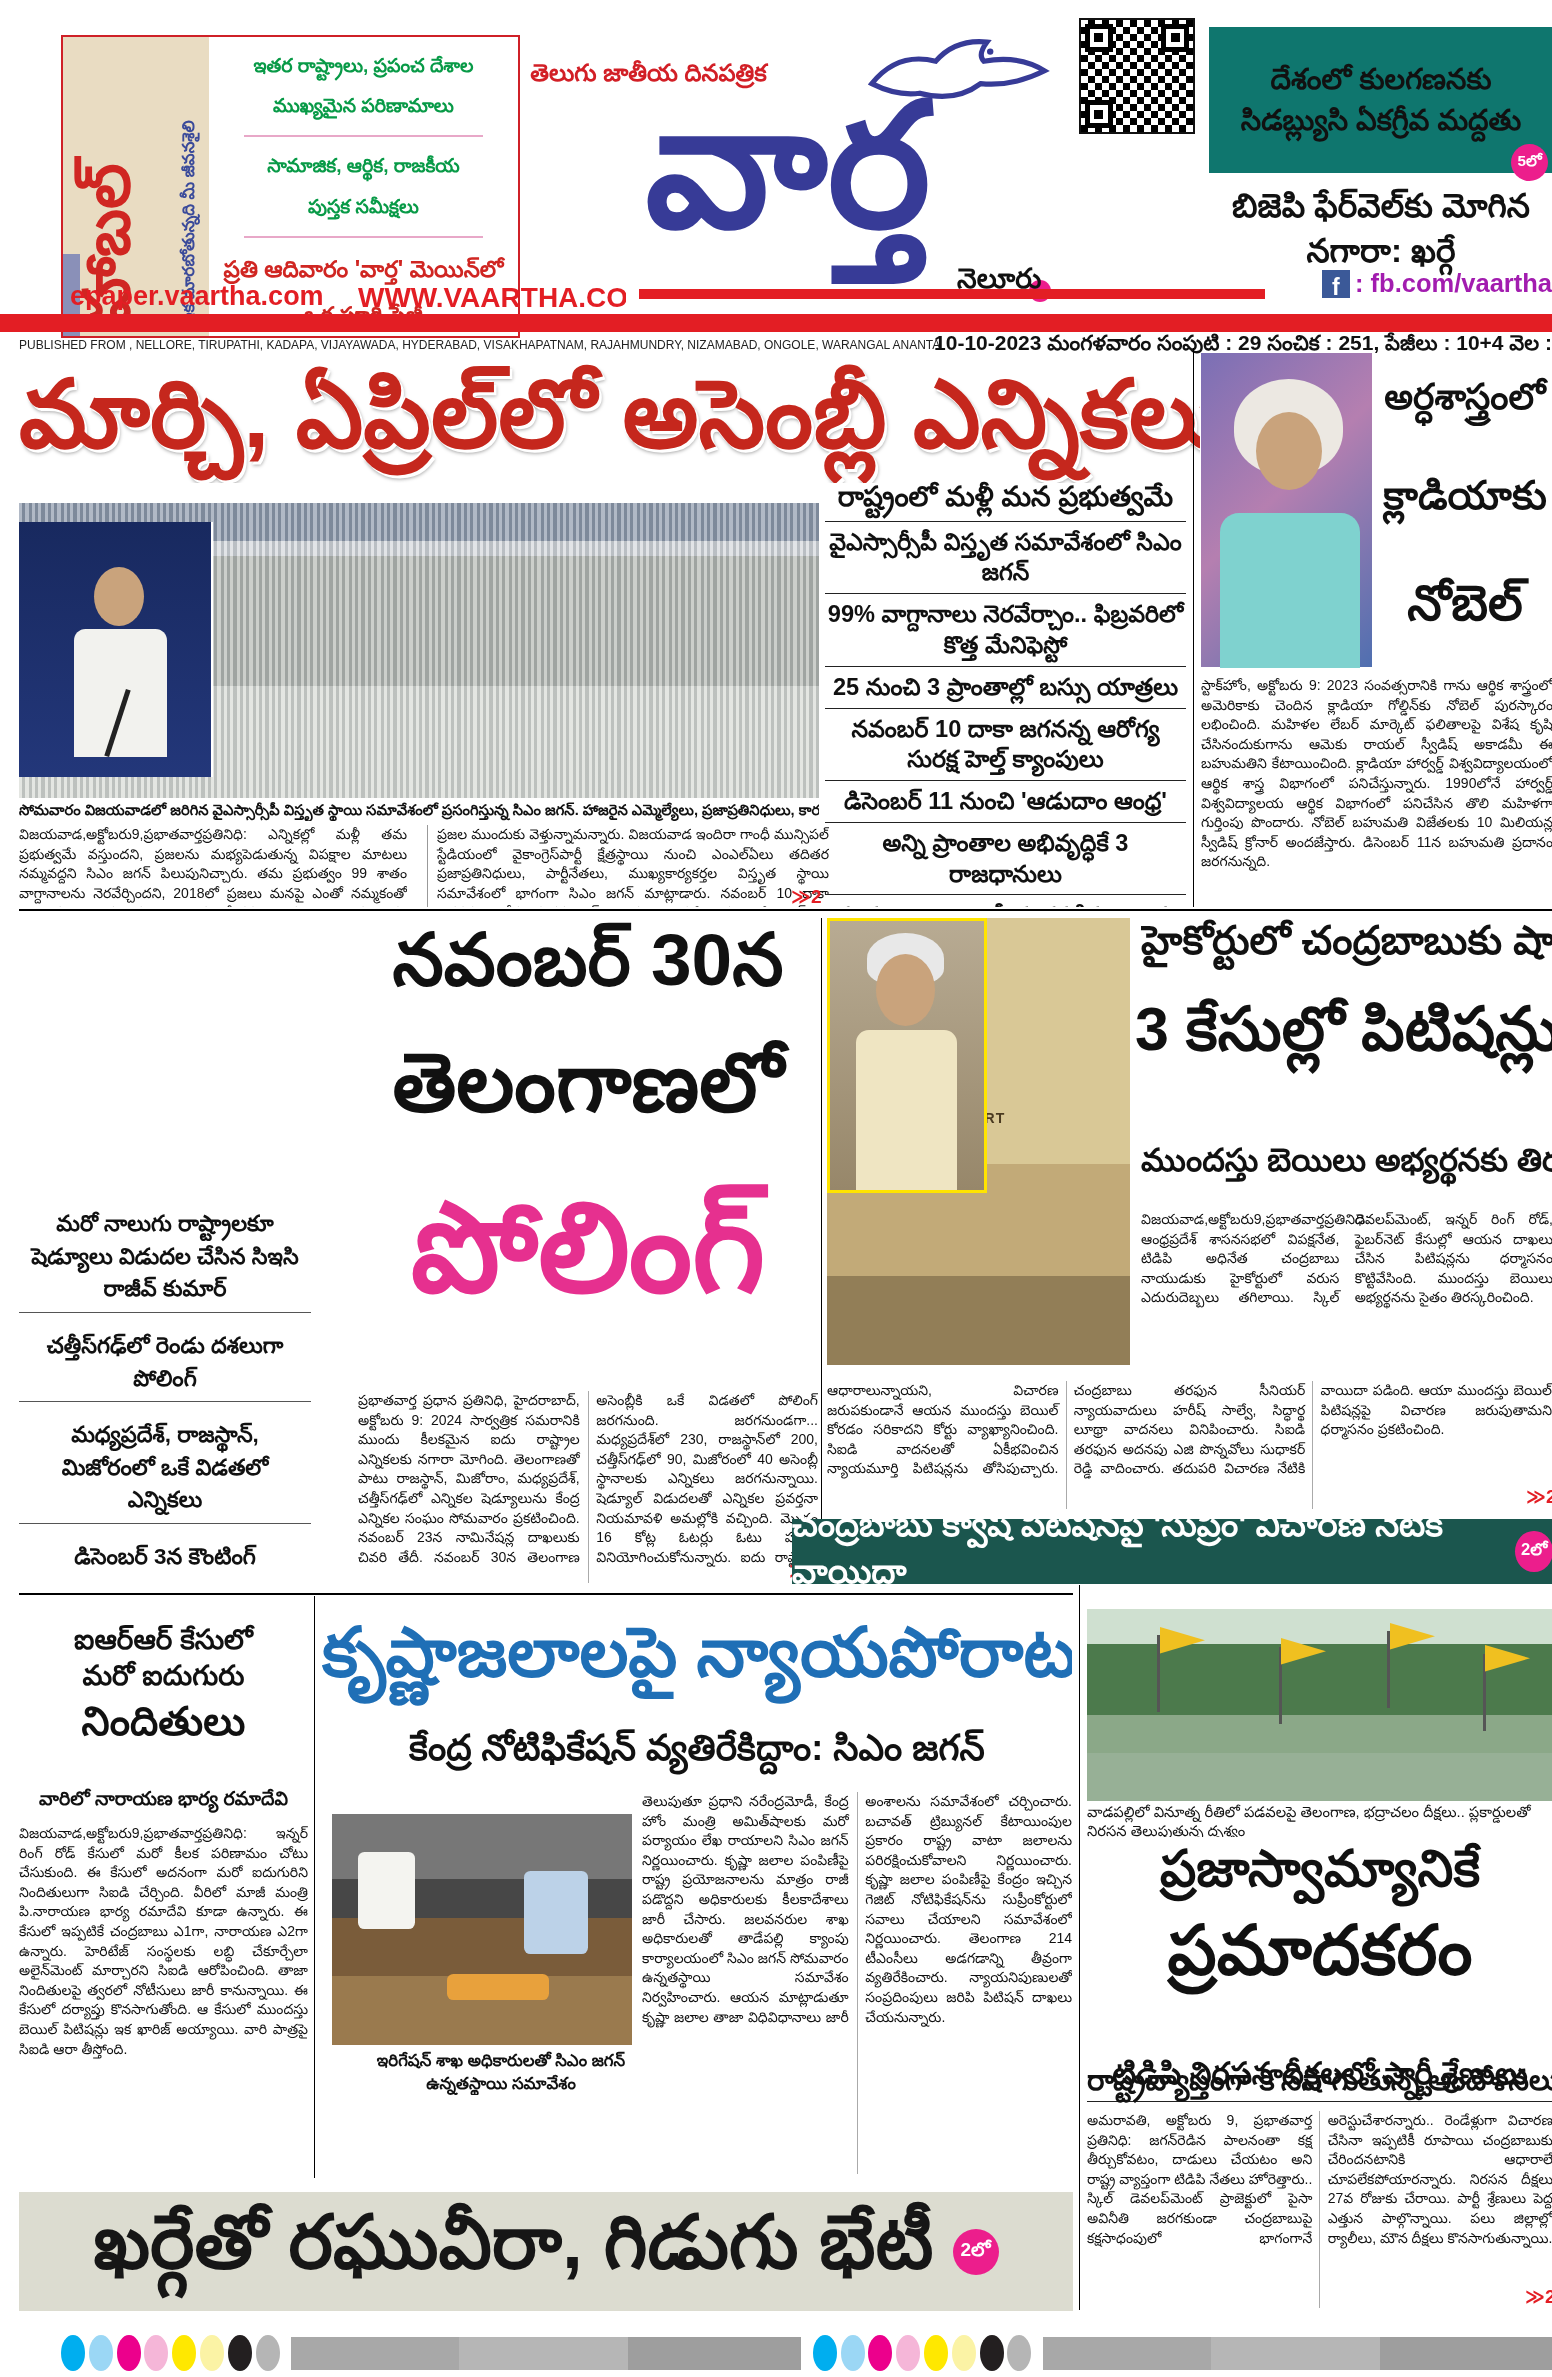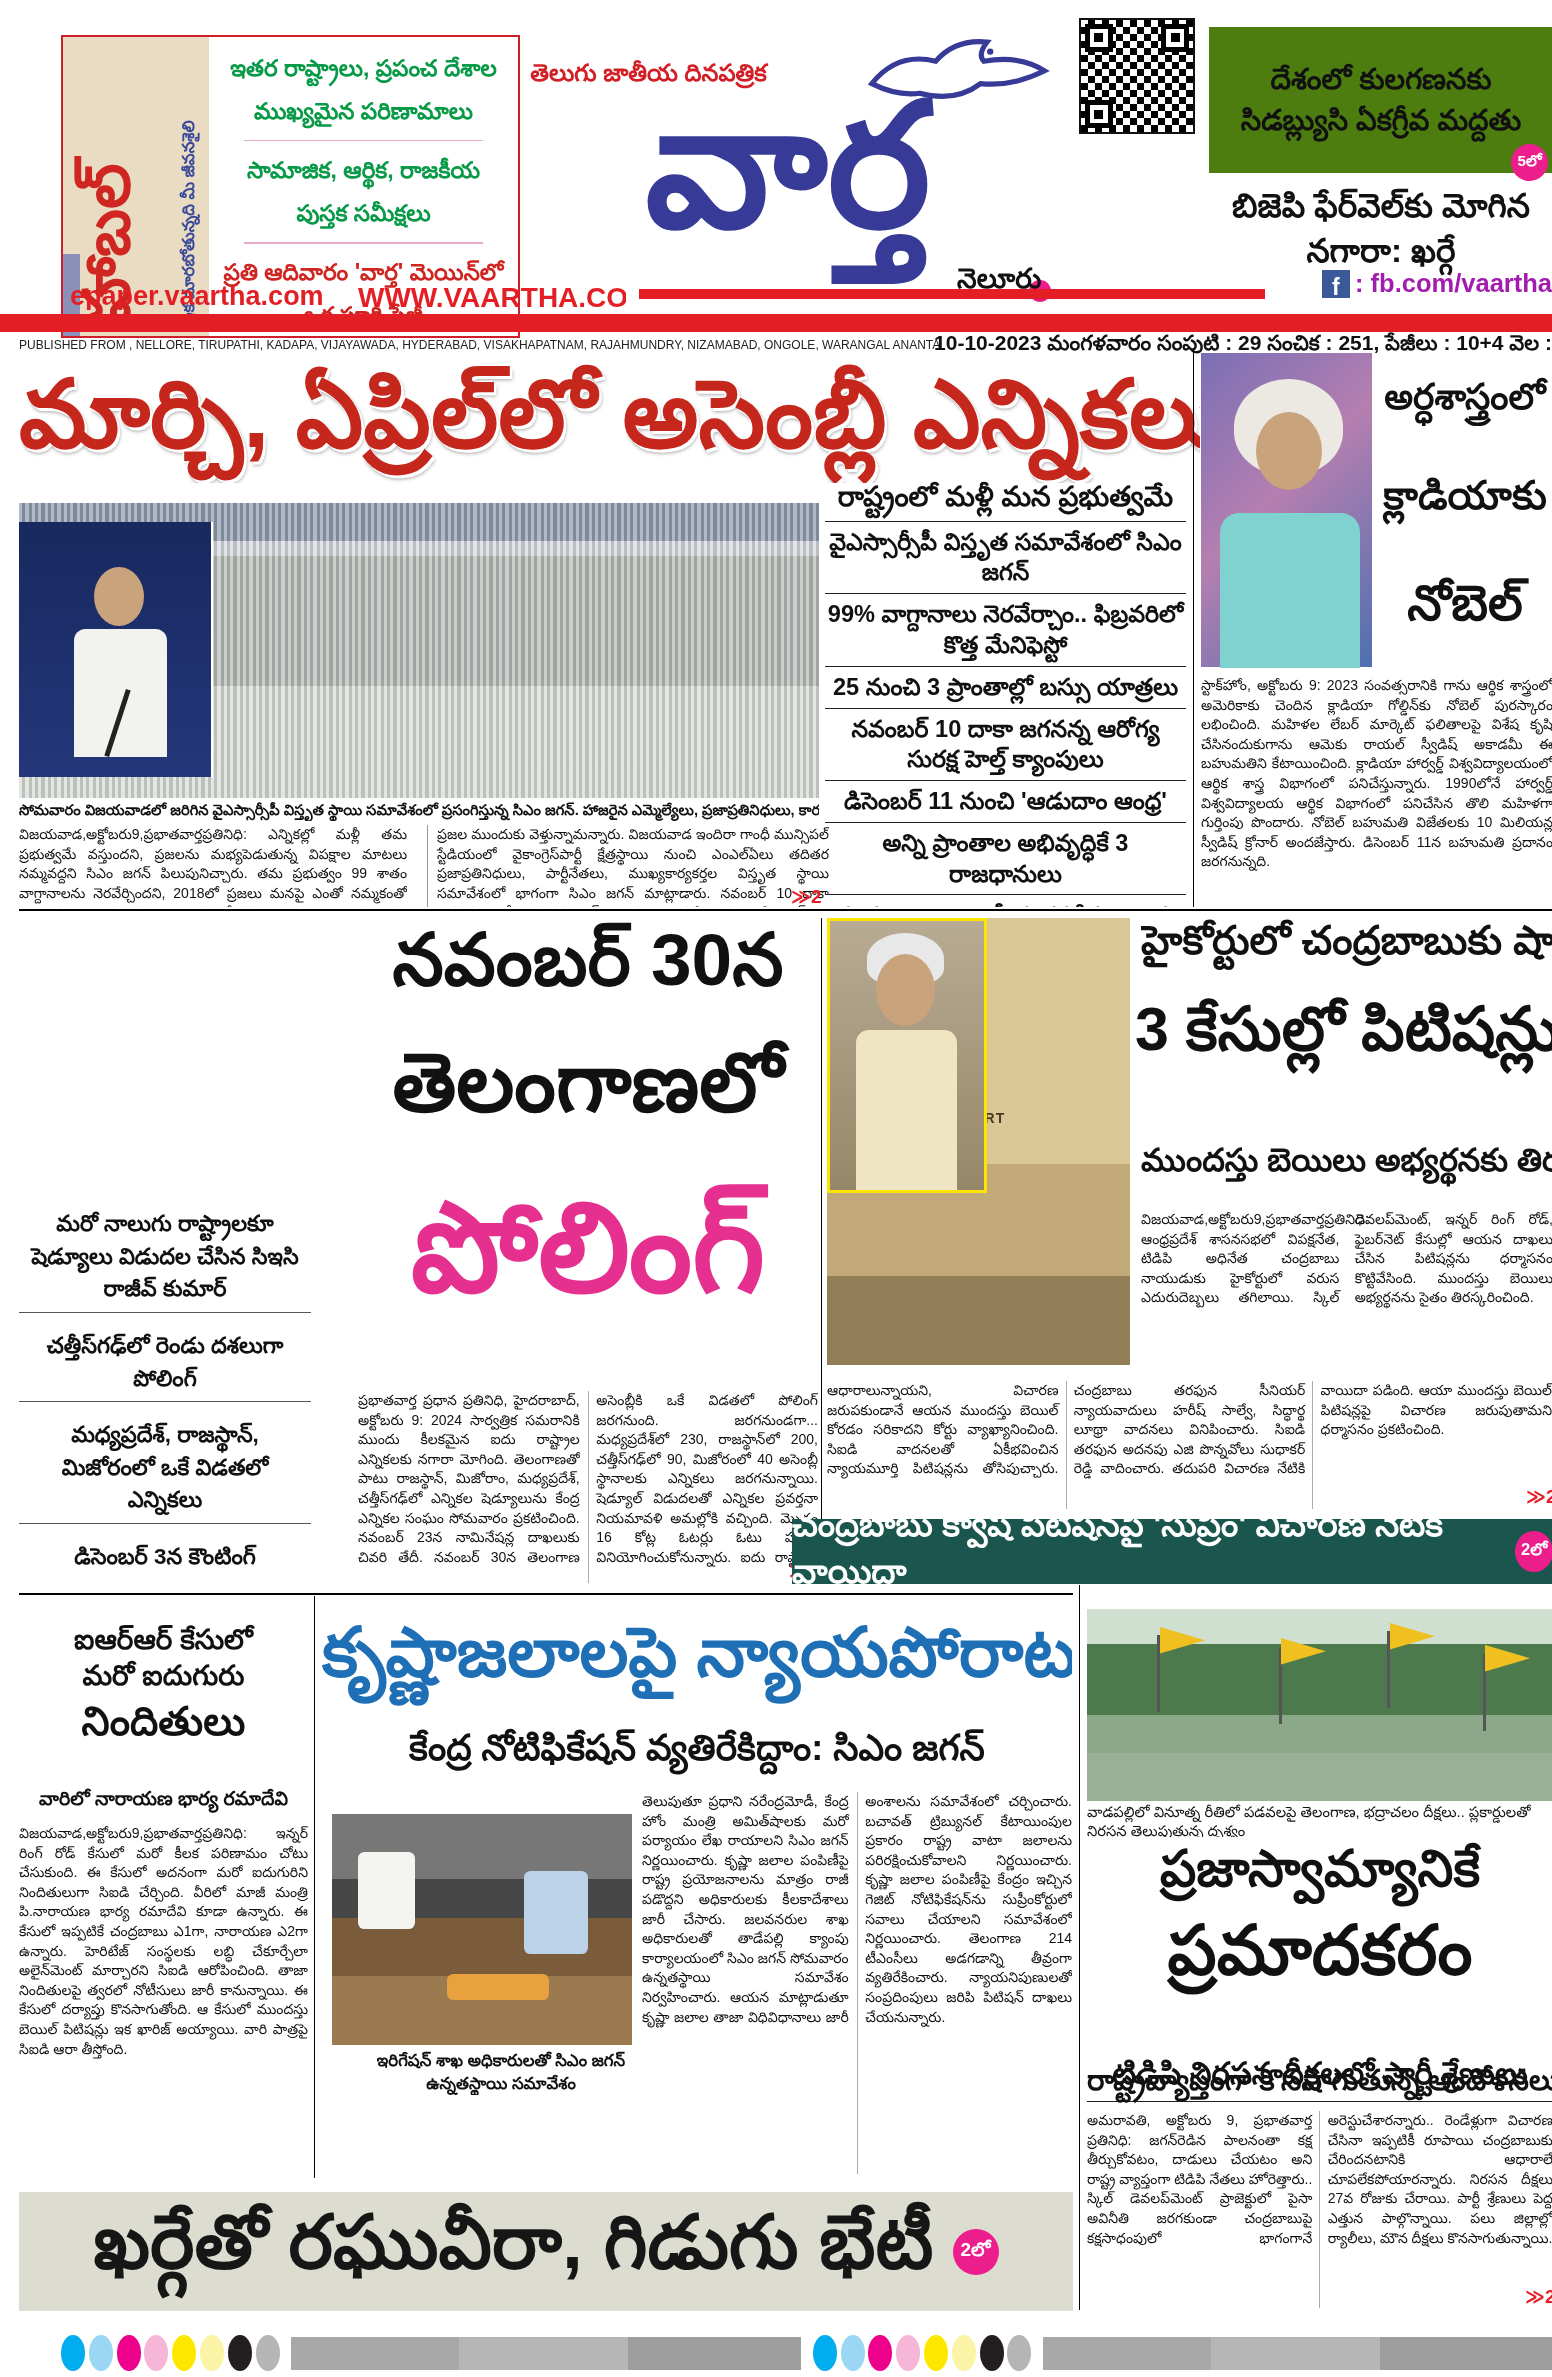--- a/index.html
+++ b/index.html
@@ -12,32 +12,32 @@
 
   
   #promo-box{left:61px;top:35px;width:455px;height:299px;border:2.6px solid #cf2027;display:flex;background:#fff;}
   #promo-left{width:146px;height:100%;background:#e9dcc2;position:relative;overflow:hidden;}
   #promo-vert{position:absolute;left:11.5px;top:5.1px;height:281px;writing-mode:vertical-rl;transform:rotate(180deg);
               color:#d02622;font-size:64px;font-weight:800;line-height:1;}
   #promo-vert2{position:absolute;right:9px;top:19px;height:268px;writing-mode:vertical-rl;transform:rotate(180deg);
                color:#3a4a9a;font-size:16.6px;font-weight:bold;}
   #promo-corner{position:absolute;left:0;bottom:0;width:16.6px;height:82px;background:#8a90b8;}
   #promo-right{flex:1;padding:16.6px 9px 6.4px;display:flex;flex-direction:column;justify-content:space-between;align-items:center;}
-  .promo-green{color:#089a47;font-size:23px;font-weight:800;line-height:1.25;}
+  .promo-green{color:#089a47;font-size:19px;font-weight:800;line-height:1.25;}
   .promo-red{color:#d02622;font-size:23px;font-weight:800;line-height:1.25;}
   .promo-div{width:82%;height:1.9px;background:#e8a8c8;}
   #masthead-tagline{left:511px;top:59px;width:275px;height:33px;color:#d21f26;font-size:24px;font-weight:800;}
   #logo-text{left:520px;top:75px;width:536px;height:211px;color:#373b97;font-size:174px;font-weight:800;line-height:1.05;}
   #dove{left:859px;top:25.5px;width:192px;height:96px;}
   #logo-dot{left:1029px;top:280px;width:22px;height:22px;border-radius:50%;background:#ec1e8c;}
   #qr{left:1079px;top:18px;width:112px;height:112px;border:2.6px solid #111;
       background:conic-gradient(#000 25%,#fff 0 50%,#000 0 75%,#fff 0) 0 0/14px 14px;}
   .qr-eye{position:absolute;width:28px;height:28px;border:5.1px solid #000;background:#fff;box-sizing:border-box;}
   .qr-eye::after{content:"";position:absolute;left:4.5px;top:4.5px;width:9px;height:9px;background:#000;}
-  #green-box{left:1209px;top:27px;width:344px;height:146px;background:#4d7c0f;display:flex;align-items:center;justify-content:center;
+  #green-box{left:1209px;top:27px;width:344px;height:146px;background:#0f766e;display:flex;align-items:center;justify-content:center;
              font-size:29px;font-weight:800;line-height:1.4;padding:0 9px;box-sizing:border-box;}
   .pink-badge{background:#ec1e8c;color:#fff;border-radius:50%;display:flex;align-items:center;justify-content:center;
               font-weight:800;}
   #green-badge{left:1511px;top:144px;width:37px;height:37px;font-size:15.3px;}
   #right-head2{left:1209px;top:184px;width:344px;height:93px;font-size:33px;font-weight:800;line-height:1.35;}
   #edition{left:957px;top:263px;width:121px;height:33px;font-size:28px;font-weight:800;}
   #fb-row{left:1210px;top:267px;width:342px;height:33px;display:flex;align-items:center;gap:5.1px;justify-content:flex-end;}
   #fb-icon{width:28px;height:28px;background:#3b5998;color:#fff;font-size:23px;font-weight:800;display:flex;align-items:flex-end;justify-content:center;line-height:.9;}
   #fb-text{color:#a21caf;font-size:25.5px;font-weight:700;}
   #epaper-url{left:70px;top:281px;width:268px;height:29px;color:#e31e24;font-size:27px;font-weight:800;}

